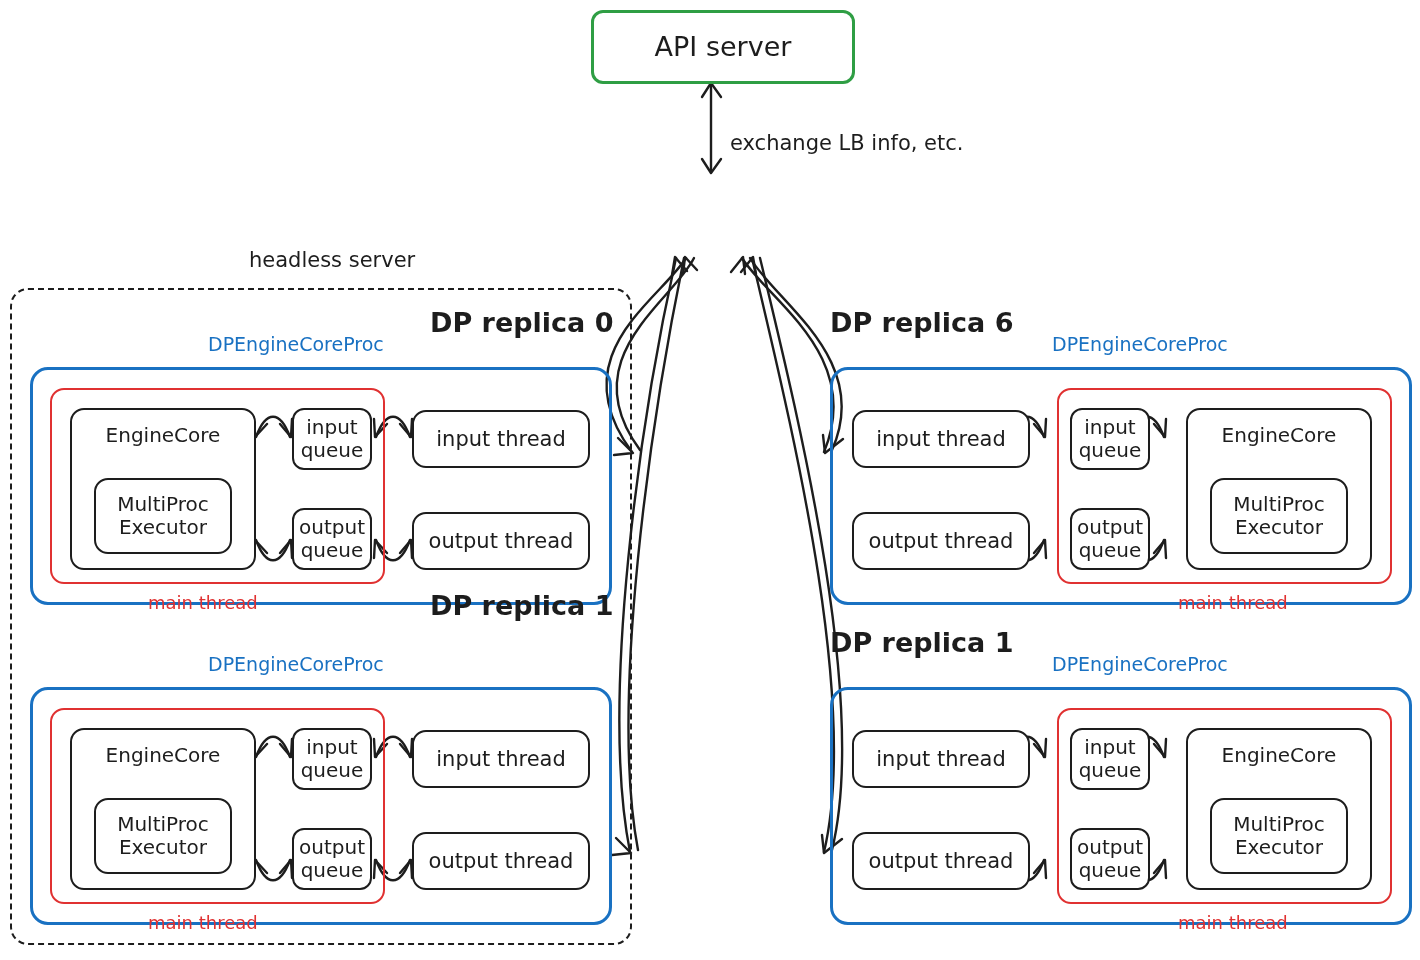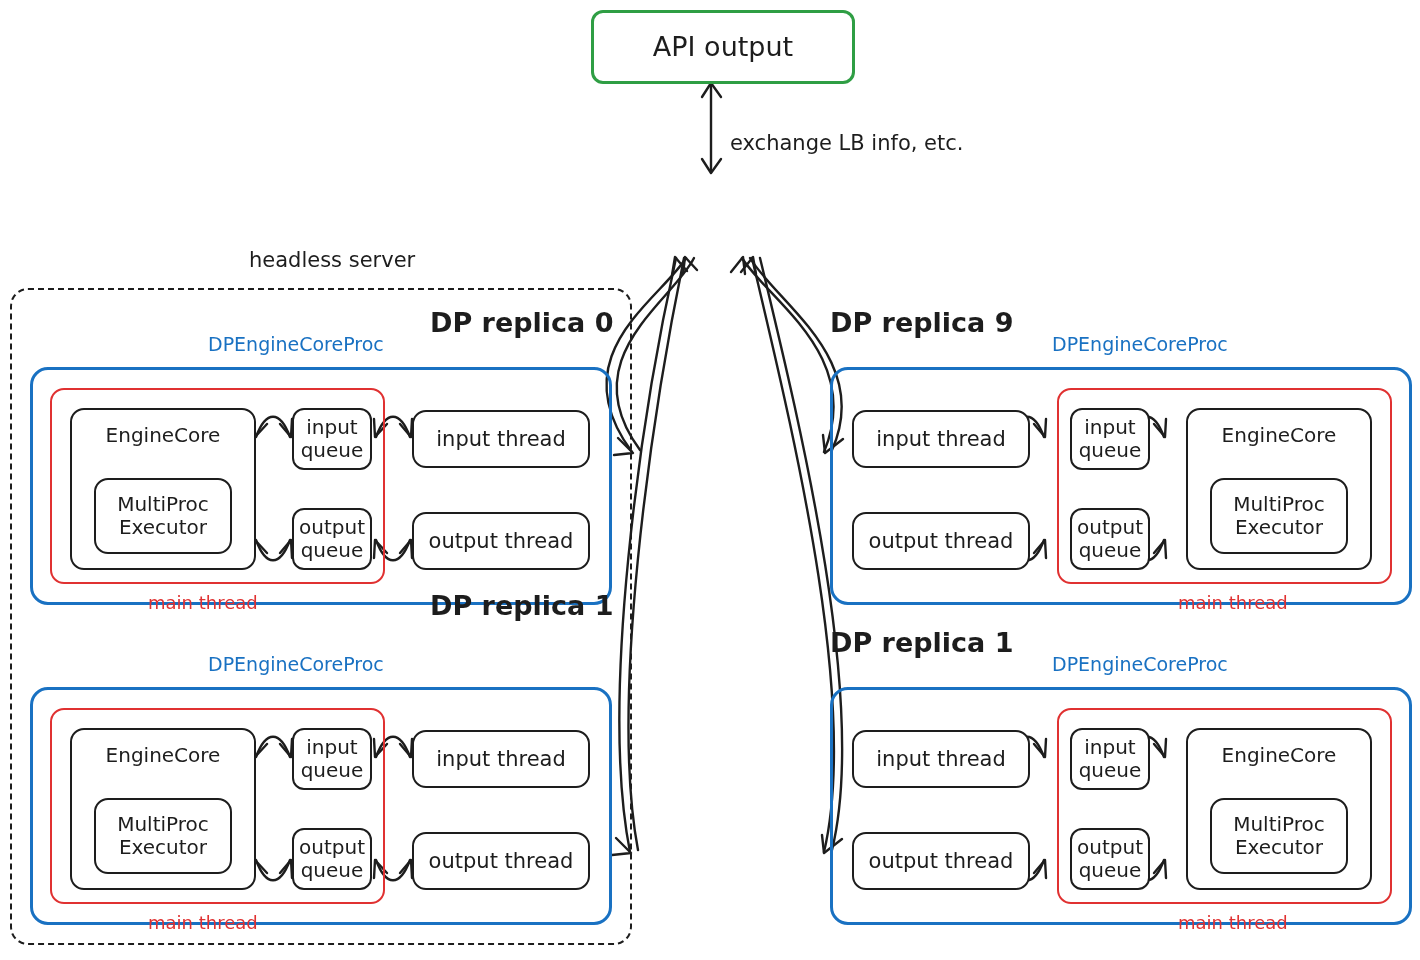--- a/index.html
+++ b/index.html
@@ -189,21 +189,21 @@
       <path d="M1010 860 C 1020 887, 1034 887, 1044 860"></path>
       <path d="M1008 878 L1009 860 L1021 873"></path>
       <path d="M1034 873 L1045 860 L1046 878"></path>
       <path d="M1130 860 C 1140 887, 1154 887, 1164 860"></path>
       <path d="M1128 878 L1129 860 L1141 873"></path>
       <path d="M1154 873 L1165 860 L1166 878"></path>
     </g>
   </svg>
 
   <div class="node box-api" style="left:591px; top:10px; width:264px; height:74px;">
-    <span class="node-text">API output</span>
+    <span class="node-text">API server</span>
   </div>
 
 
   <div class="label label-exchange" style="left:730px; top:131px;">exchange LB info, etc.</div>
 
   <div class="box-headless" style="left:10px; top:288px; width:622px; height:657px;"></div>
   <div class="label label-headless" style="left:249px; top:248px;">headless server</div>
 
   <div class="label label-replica" style="left:430px; top:307px;">DP replica 0</div>
   <div class="label label-proc" style="left:208px; top:333px;">DPEngineCoreProc</div>
@@ -256,21 +256,21 @@
     <span class="node-text t-queue">output
 queue</span>
   </div>
   <div class="node box-plain" style="left:412px; top:730px; width:178px; height:58px;">
     <span class="node-text t-thread">input thread</span>
   </div>
   <div class="node box-plain" style="left:412px; top:832px; width:178px; height:58px;">
     <span class="node-text t-thread">output thread</span>
   </div>
 
-  <div class="label label-replica" style="left:830px; top:307px;">DP replica 9</div>
+  <div class="label label-replica" style="left:830px; top:307px;">DP replica 6</div>
   <div class="label label-proc" style="left:1052px; top:333px;">DPEngineCoreProc</div>
 
   <div class="box-proc" style="left:830px; top:367px; width:582px; height:238px;"></div>
   <div class="box-mainthread" style="left:1057px; top:388px; width:335px; height:196px;"></div>
   <div class="label label-main" style="left:1178px; top:592px;">main thread</div>
 
   <div class="node box-plain" style="left:852px; top:410px; width:178px; height:58px;">
     <span class="node-text t-thread">input thread</span>
   </div>
   <div class="node box-plain" style="left:852px; top:512px; width:178px; height:58px;">

